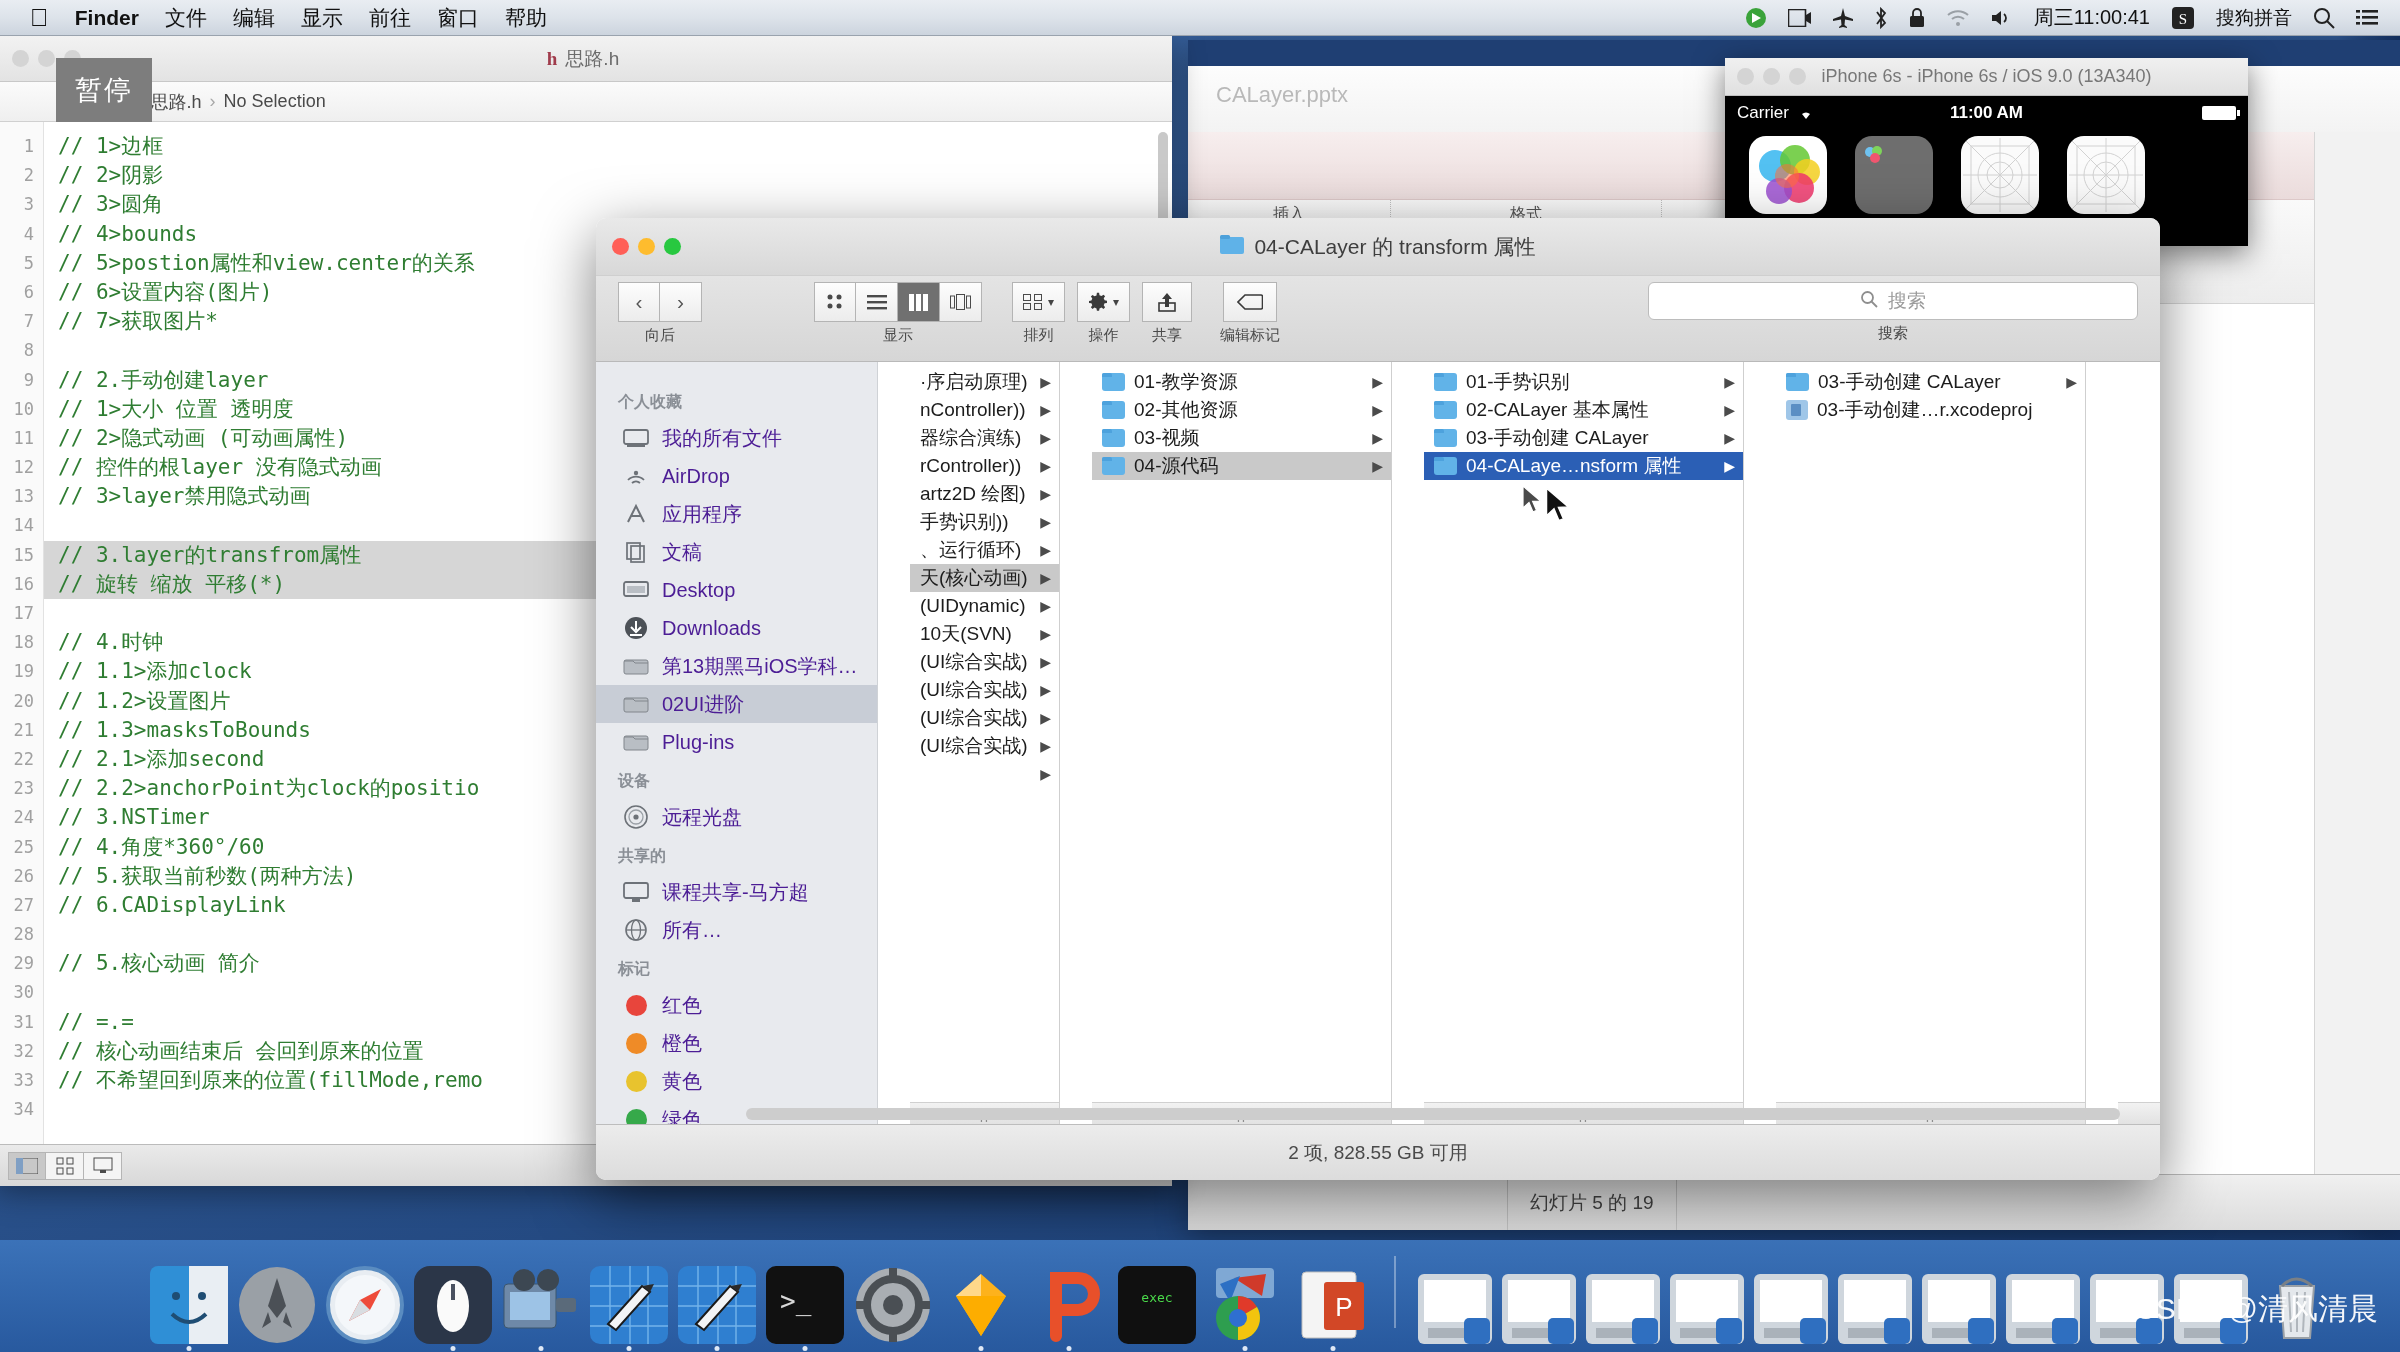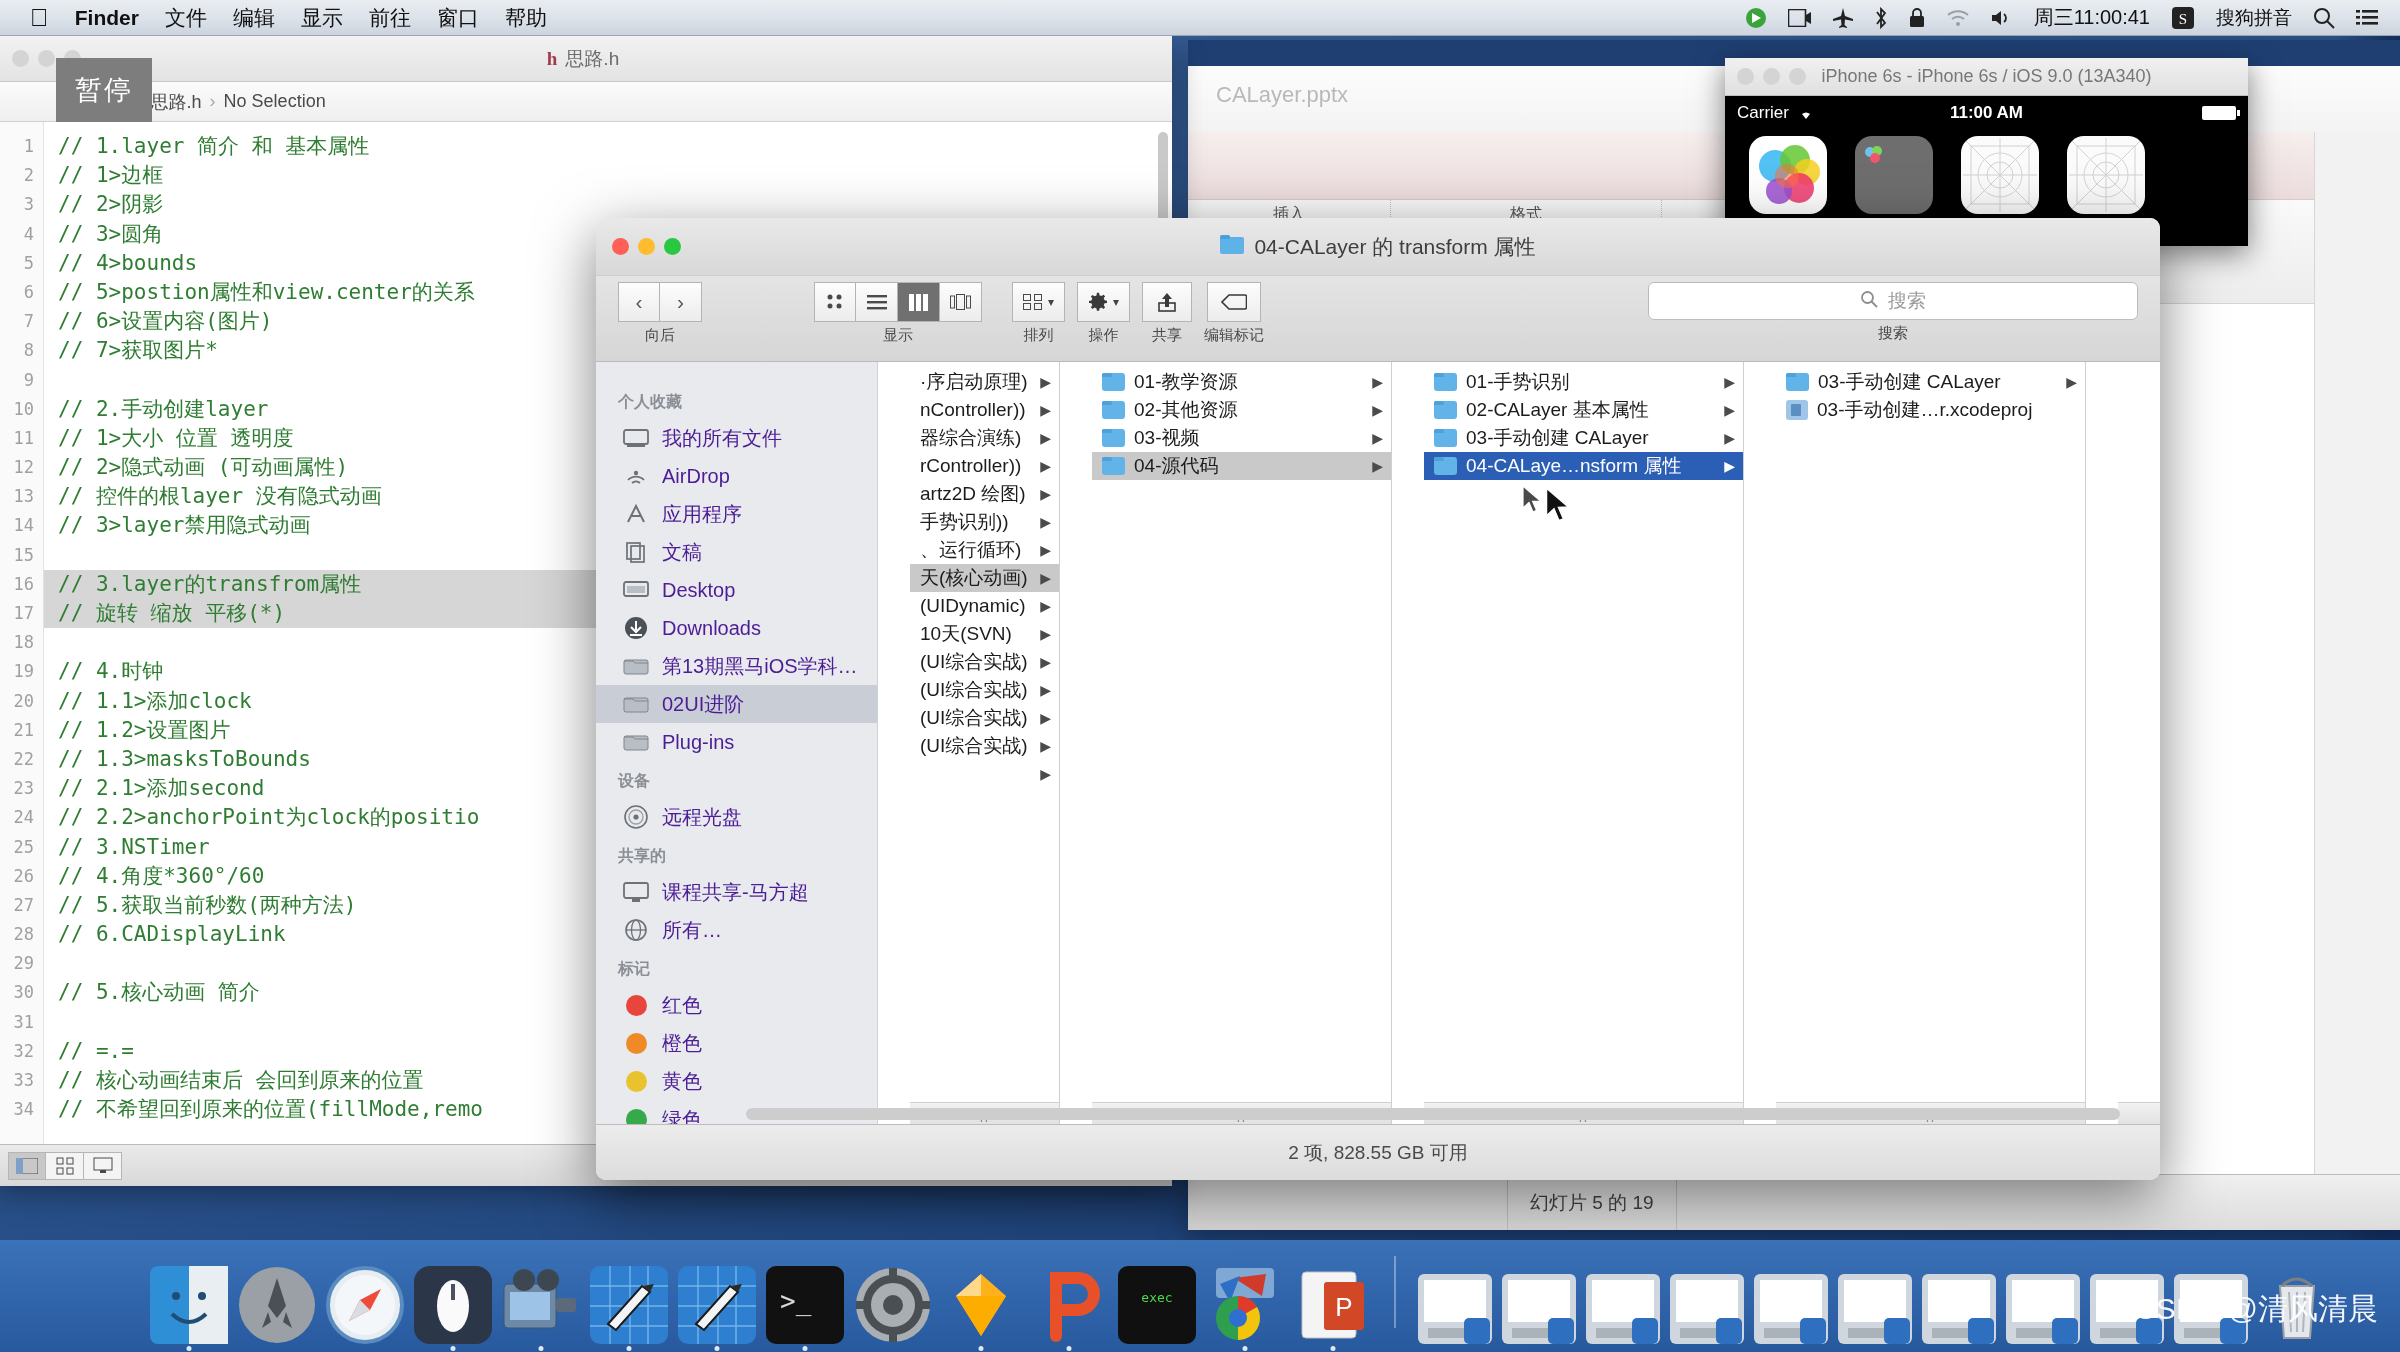--- a/index.html
+++ b/index.html
@@ -346,21 +346,20 @@
           <div>27</div>
           <div>28</div>
           <div>29</div>
           <div>30</div>
           <div>31</div>
           <div>32</div>
           <div>33</div>
           <div>34</div>
         </div>
       <div class="codearea" id="codearea">
-          <div class="ln">// 1.layer 简介 和 基本属性</div>
           <div class="ln">// 1&gt;边框</div>
           <div class="ln">// 2&gt;阴影</div>
           <div class="ln">// 3&gt;圆角</div>
           <div class="ln">// 4&gt;bounds</div>
           <div class="ln">// 5&gt;postion属性和view.center的关系</div>
           <div class="ln">// 6&gt;设置内容(图片)</div>
           <div class="ln">// 7&gt;获取图片*</div>
           <div class="ln"></div>
           <div class="ln">// 2.手动创建layer</div>
           <div class="ln">// 1&gt;大小 位置 透明度</div>
@@ -574,21 +573,21 @@
       <div class="tb-item" style="margin-left:12px">
         <div class="toolbtn" style="width:50px">
           <svg width="18" height="20">
               <path d="M9 1 L4 7 h3 v8 h4 V7 h3 Z" fill="#3a3a3a"></path>
               <rect x="1" y="11" width="16" height="8" fill="none" stroke="#3a3a3a" stroke-width="1.6"></rect>
             </svg>
         </div>
         <div class="tb-label">共享</div>
       </div>
 
-      <div class="tb-item" style="margin-left:12px">
+      <div class="tb-item" style="margin-left:28px">
         <div class="toolbtn" style="width:54px">
           <svg width="26" height="16">
               <path d="M8 1 H24 a1.5 1.5 0 0 1 1.5 1.5 v11 A1.5 1.5 0 0 1 24 15 H8 L1 8 Z" fill="none" stroke="#3a3a3a" stroke-width="1.6"></path>
             </svg>
         </div>
         <div class="tb-label">编辑标记</div>
       </div>
 
       <div class="tb-item" style="margin-left:auto">
         <div class="f-search">

